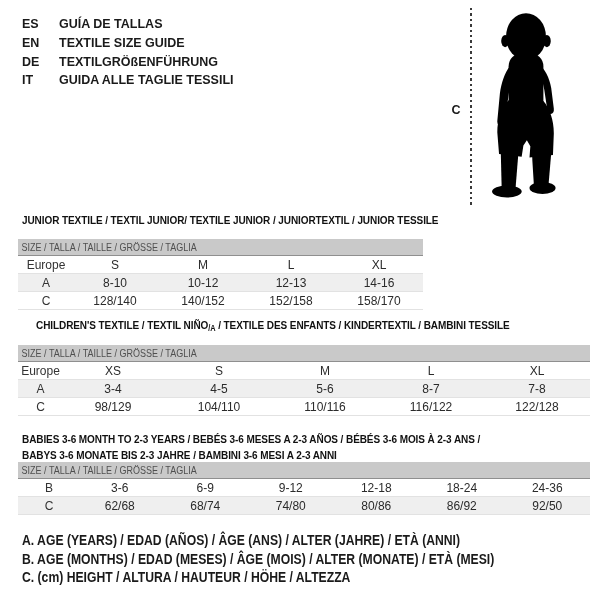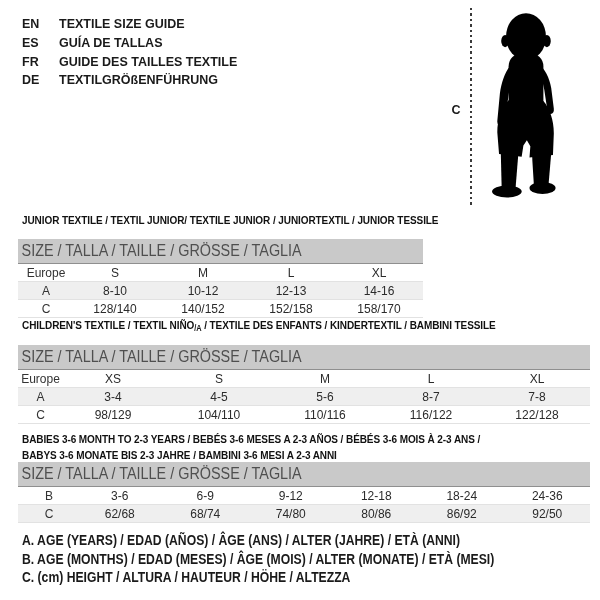--- a/index.html
+++ b/index.html
@@ -25,41 +25,41 @@
   .baby{position:absolute;left:482px;top:8px;width:88px;height:200px;}
 
   
   .table-title{position:absolute;font-size:11.5px;font-weight:bold;color:#111;
     line-height:15.5px;letter-spacing:-0.1px;}
   .size-table{position:absolute;border-collapse:collapse;table-layout:fixed;
     font-size:12px;color:#2b2b2b;}
   .size-table td{height:17px;padding:0;text-align:center;border-bottom:1px solid #e2e2e2;
     white-space:nowrap;overflow:visible;}
   .size-table td.row-label{text-align:center;padding-left:3px;color:#333;}
-  .size-table thead td{background:#c9c9c9;color:#4f4f4f;text-align:left;height:24px;
-    border-bottom:1px solid #8f8f8f;font-size:16px;}
+  .size-table thead td{background:#c9c9c9;color:#4f4f4f;text-align:left;height:16px;
+    border-bottom:1px solid #8f8f8f;font-size:10px;}
   .bar-text{display:inline-block;transform:scaleX(0.9);transform-origin:0 50%;
     padding-left:4px;white-space:nowrap;}
   .size-table tbody tr:nth-child(even) td{background:#efefef;}
   .sub{font-size:8.5px;vertical-align:-2px;}
 
   
   .legend{position:absolute;left:22px;top:531px;font-size:14px;font-weight:bold;
     line-height:18.5px;}
 </style>
 </head>
 <body>
 
 <div class="canvas">
 
   <div class="langs">
+      <div class="lang-row"><span class="lang-code">ES</span><span class="lang-label">GUÍA DE TALLAS</span></div>
       <div class="lang-row"><span class="lang-code">EN</span><span class="lang-label">TEXTILE SIZE GUIDE</span></div>
-      <div class="lang-row"><span class="lang-code">ES</span><span class="lang-label">GUÍA DE TALLAS</span></div>
-      <div class="lang-row"><span class="lang-code">FR</span><span class="lang-label">GUIDE DES TAILLES TEXTILE</span></div>
       <div class="lang-row"><span class="lang-code">DE</span><span class="lang-label">TEXTILGRÖßENFÜHRUNG</span></div>
+      <div class="lang-row"><span class="lang-code">IT</span><span class="lang-label">GUIDA ALLE TAGLIE TESSILI</span></div>
     </div>
 
   <div class="measure-line"></div>
   <div class="c-label">C</div>
   <svg class="baby" viewBox="0 0 100 230" xmlns="http://www.w3.org/2000/svg" aria-hidden="true">
     <g fill="#000">
       <ellipse cx="50" cy="33" rx="23" ry="27"></ellipse>
       <ellipse cx="26" cy="38" rx="4.5" ry="7"></ellipse>
       <ellipse cx="74" cy="38" rx="4.5" ry="7"></ellipse>
       <rect x="30" y="52" width="40" height="70" rx="15"></rect>
@@ -107,21 +107,21 @@
           </tr>
           <tr>
             <td class="row-label">C</td>
             <td>128/140</td>
             <td>140/152</td>
             <td>152/158</td>
             <td>158/170</td>
           </tr>
         </tbody>
       </table>
-      <div class="table-title" style="left: 22px; top: 318px;">
+      <div class="table-title" style="left: 36px; top: 318px;">
         <div class="cond"><span>CHILDREN'S TEXTILE / TEXTIL NIÑO</span><span class="sub">/A</span><span> / TEXTILE DES ENFANTS / KINDERTEXTIL / BAMBINI TESSILE</span></div>
       </div>
       <table class="size-table" style="left: 18px; top: 345px; width: 572px;">
         <colgroup>
           <col style="width: 42px;">
           <col style="width: 106px;">
           <col style="width: 106px;">
           <col style="width: 106px;">
           <col style="width: 106px;">
           <col style="width: 106px;">

